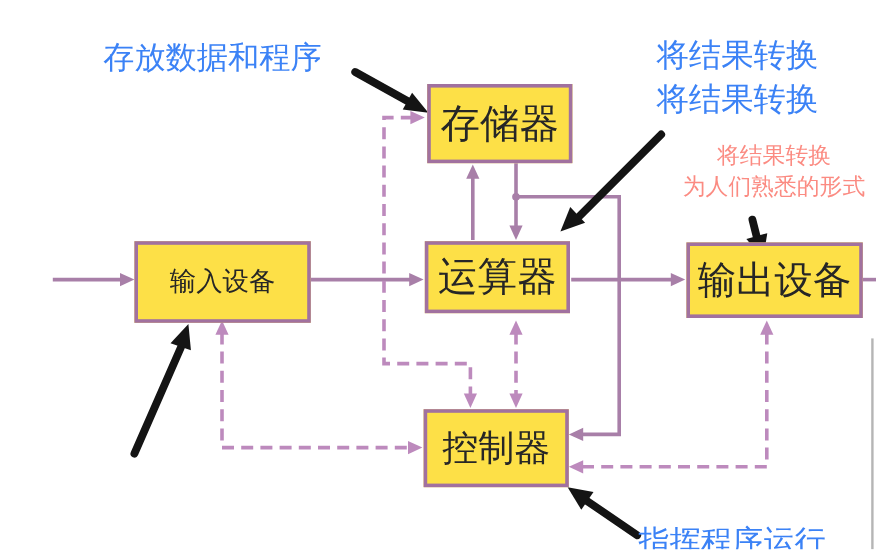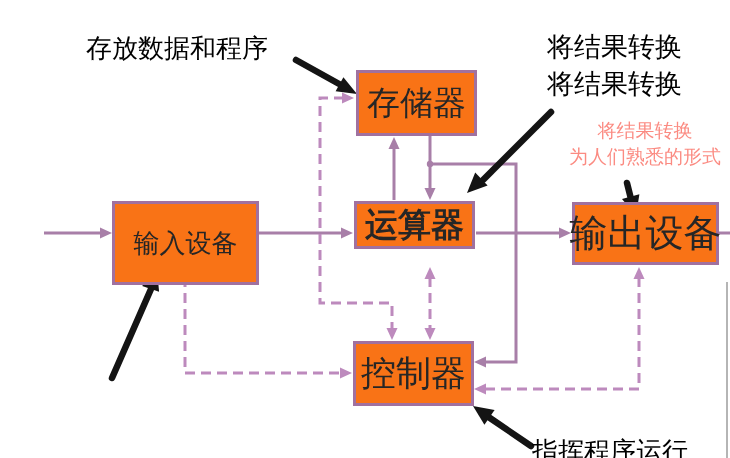--- a/index.html
+++ b/index.html
@@ -7,36 +7,36 @@
     position:relative;
     width:730px;height:458px;
     background:#ffffff;
     overflow:hidden;
     font-family:"DejaVu Sans","Liberation Sans",sans-serif;
   }
   .layer{position:absolute;left:0;top:0;}
   .box{
     position:absolute;
     box-sizing:border-box;
-    background:#f97316;
+    background:#fde047;
     border:3px solid #a1719f;
     display:flex;align-items:center;justify-content:center;
     font-family:"DejaVu Serif","Liberation Serif",serif;
     color:#262626;
     white-space:nowrap;
     z-index:2;
   }
   #box-memory {left:356px;top:70px; width:121px;height:66px;font-size:33px;}
-  #box-alu    {left:354px;top:201px;width:121px;height:48px;font-size:33px;font-weight:bold;}
-  #box-input  {left:112px;top:201px;width:147px;height:84px;font-size:26px;}
-  #box-output {left:572px;top:202px;width:147px;height:63px;font-size:38px;}
-  #box-control{left:353px;top:341px;width:121px;height:65px;font-size:35px;}
+  #box-alu    {left:354px;top:201px;width:121px;height:60px;font-size:33px;}
+  #box-input  {left:112px;top:201px;width:147px;height:68px;font-size:22px;}
+  #box-output {left:572px;top:202px;width:147px;height:63px;font-size:32px;}
+  #box-control{left:353px;top:341px;width:121px;height:65px;font-size:30px;}
   .note{
     position:absolute;
-    color:#000000;
+    color:#3b82f6;
     z-index:3;
     white-space:nowrap;
   }
   #note-memory {left:86px; top:31px; font-size:26px;}
   #note-alu    {left:547px;top:28px; font-size:27px;line-height:37px;}
   #note-output {left:558px;top:117px;width:174px;font-size:19px;line-height:26px;
                 text-align:center;color:#fb8b82;white-space:normal;}
   #note-input  {left:46px; top:385px;width:218px;font-size:24px;line-height:34px;
                 text-align:center;white-space:normal;}
   #note-control{left:532px;top:434px;font-size:26px;font-family:Liberation Mono, monospace;}

